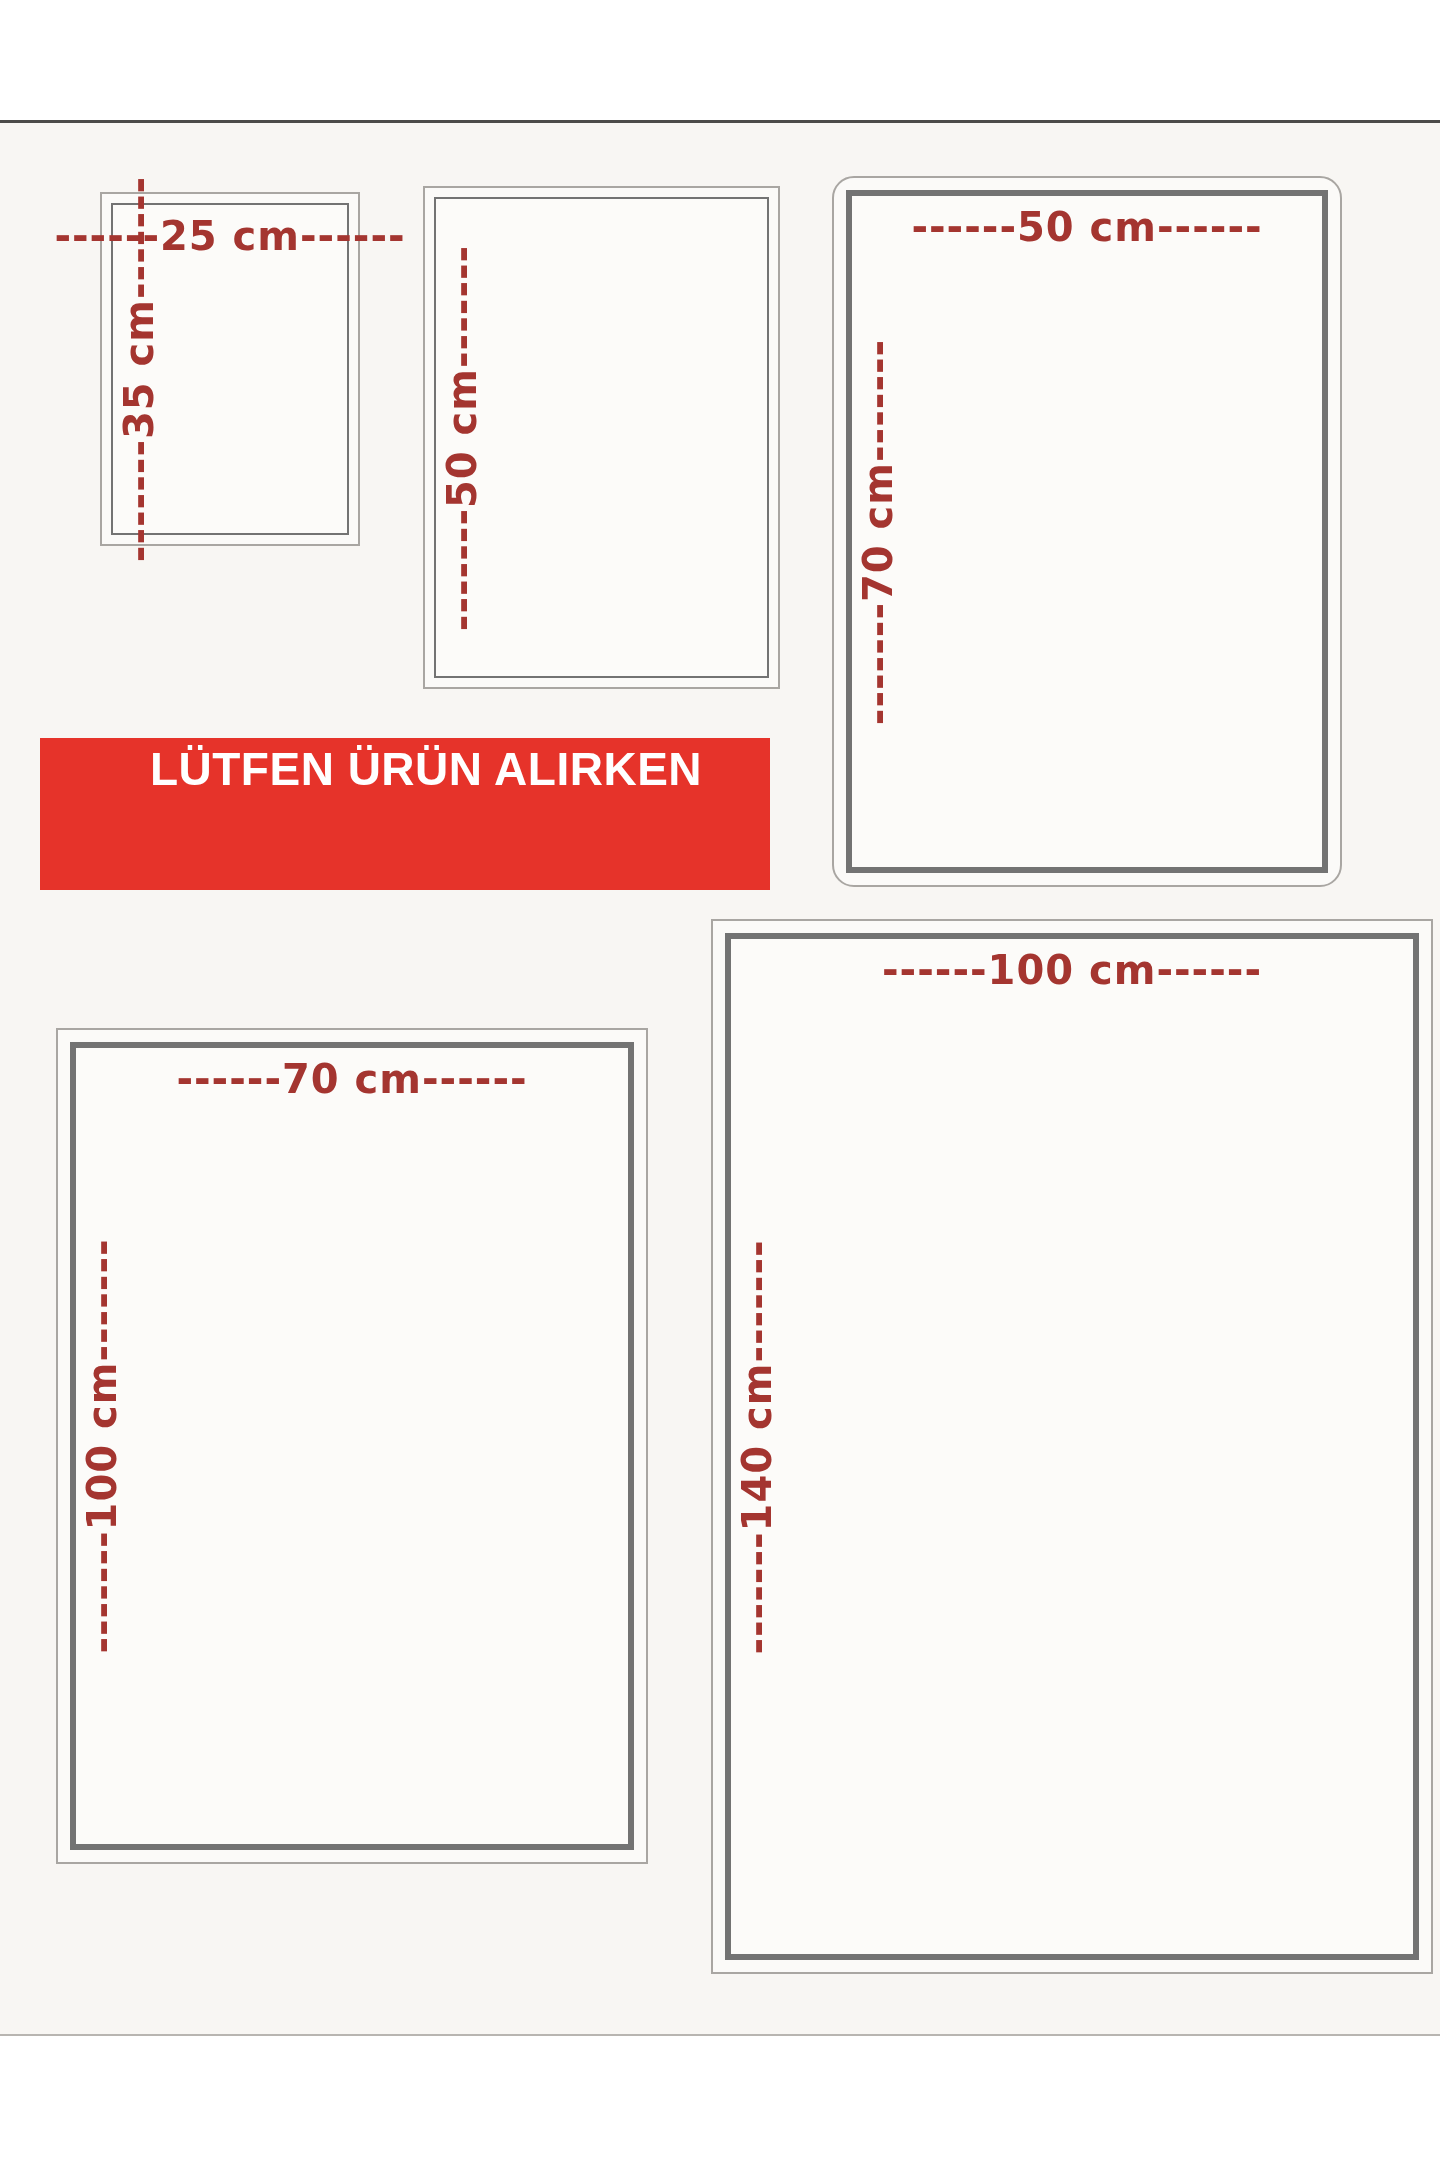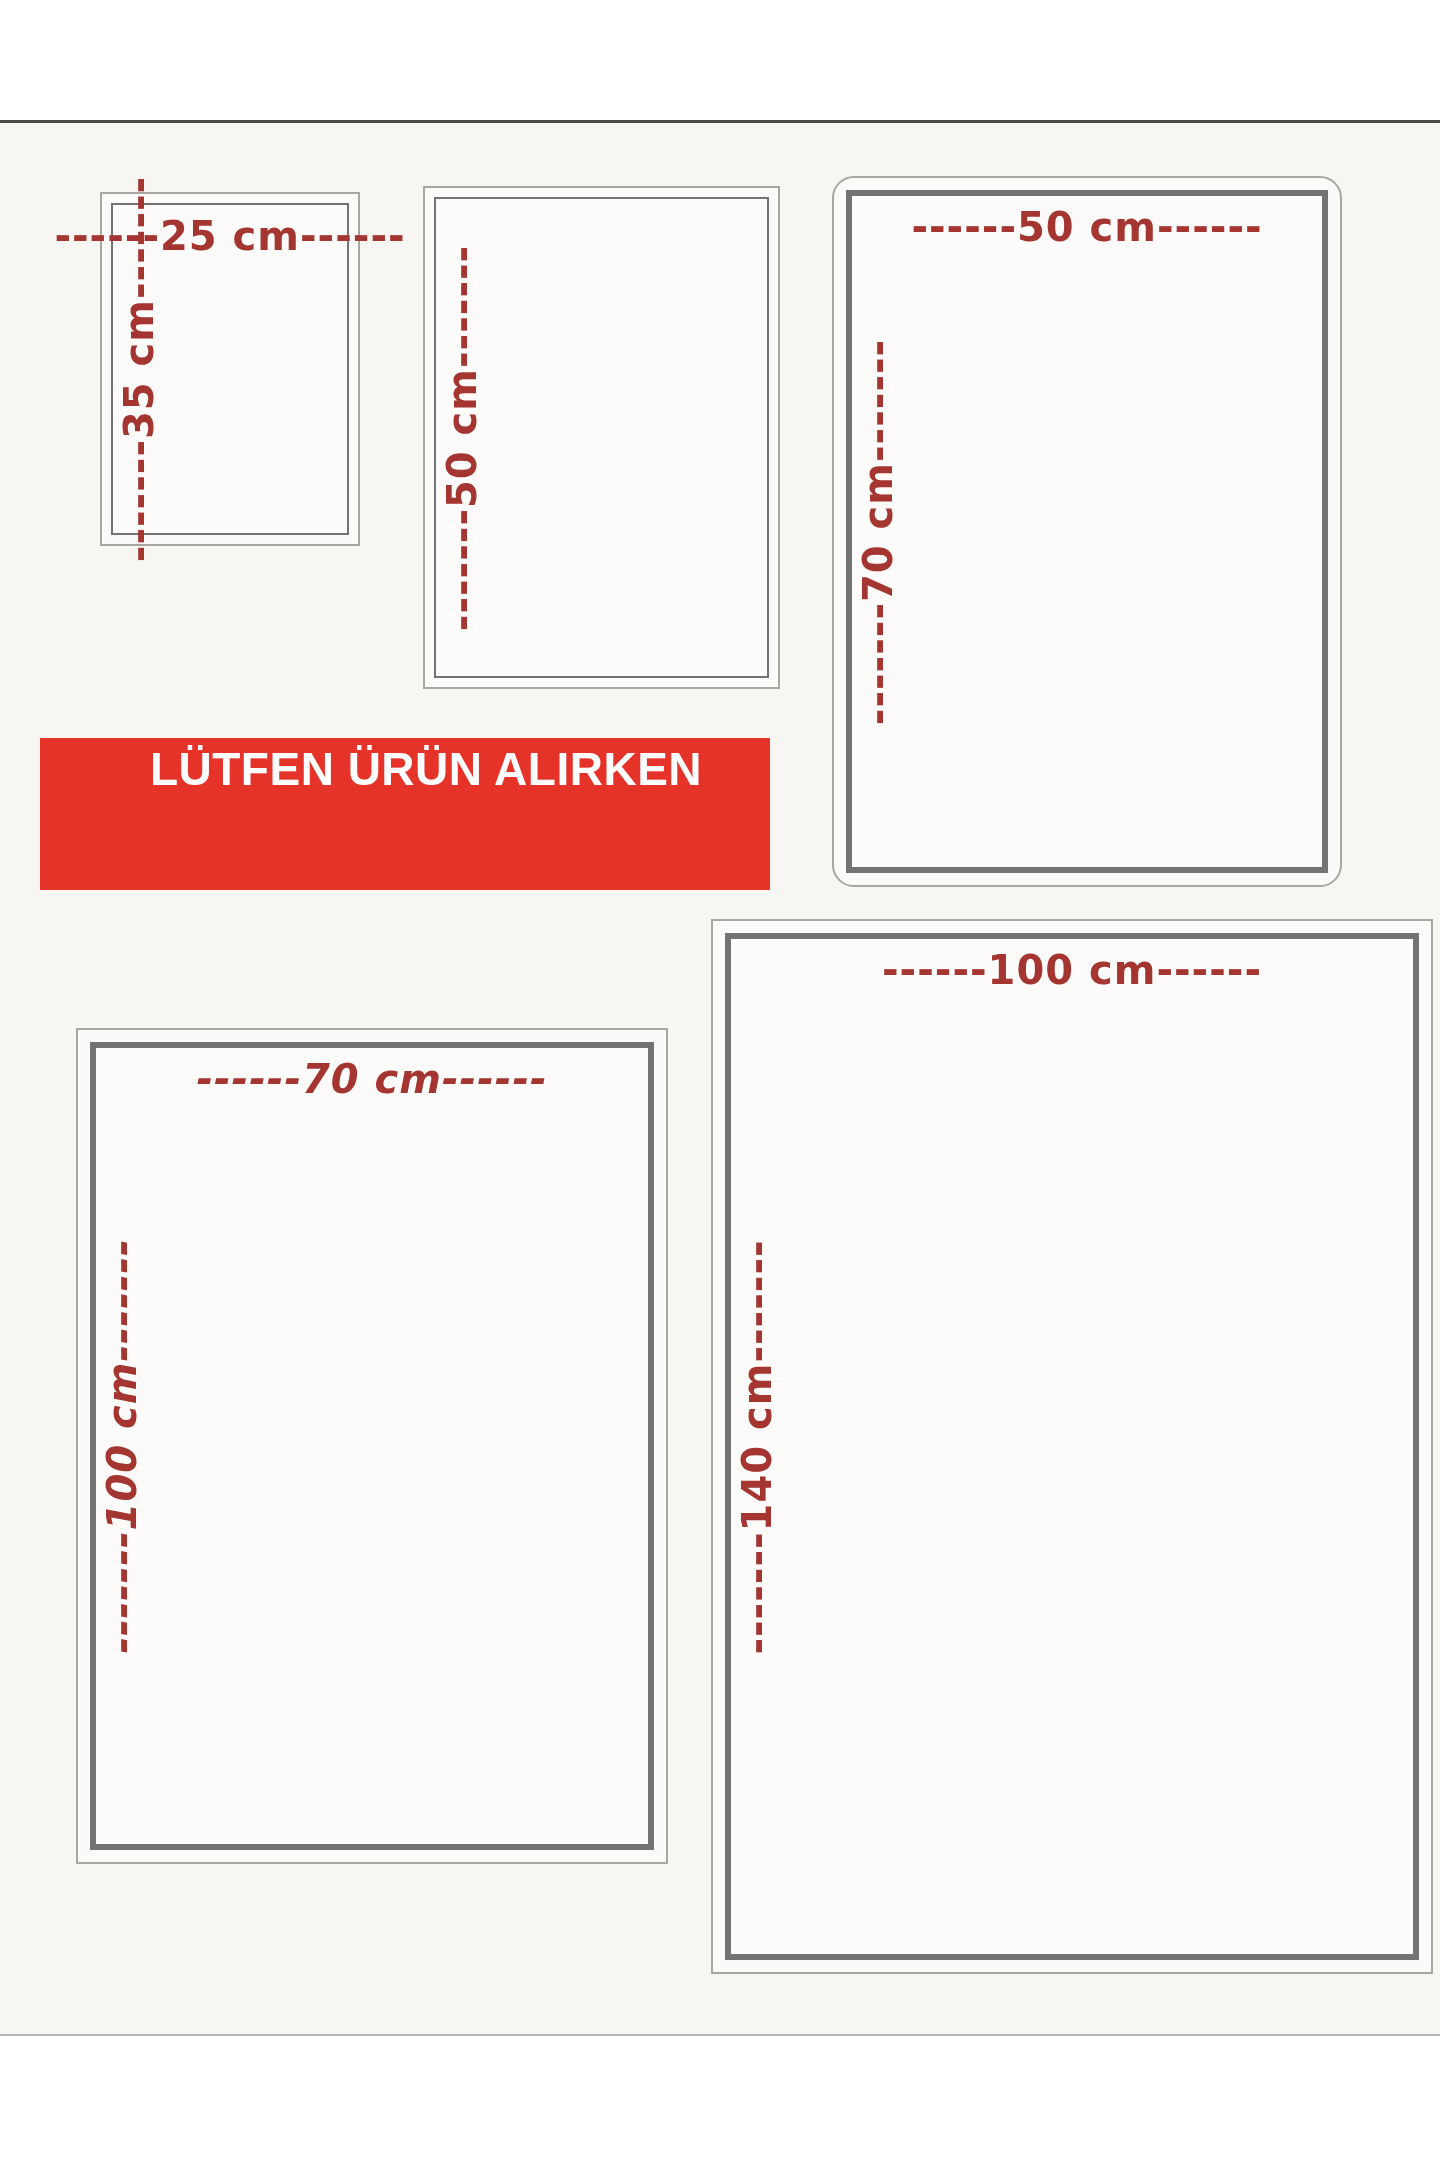--- a/index.html
+++ b/index.html
@@ -55,21 +55,21 @@
     font-size: 40px;
     letter-spacing: 1px;
     color: #a43530;
     white-space: nowrap;
   }
 
   
   #box-25x35   { left: 100px; top: 192px;  width: 260px; height: 354px; }
   #box-35x50   { left: 423px; top: 186px;  width: 357px; height: 503px; }
   #box-50x70   { left: 832px; top: 176px;  width: 510px; height: 711px; border-radius: 22px; }
-  #box-70x100  { left: 76px;  top: 1028px; width: 592px; height: 836px; font-style: italic; }
+  #box-70x100  { left: 56px;  top: 1028px; width: 592px; height: 836px; }
   #box-100x140 { left: 711px; top: 919px;  width: 722px; height: 1055px; padding-left: 39px; }
 
   
   .notice {
     position: absolute;
     left: 40px; top: 738px;
     width: 730px; height: 152px;
     background: #e6332a;
     color: #ffffff;
     box-sizing: border-box;

